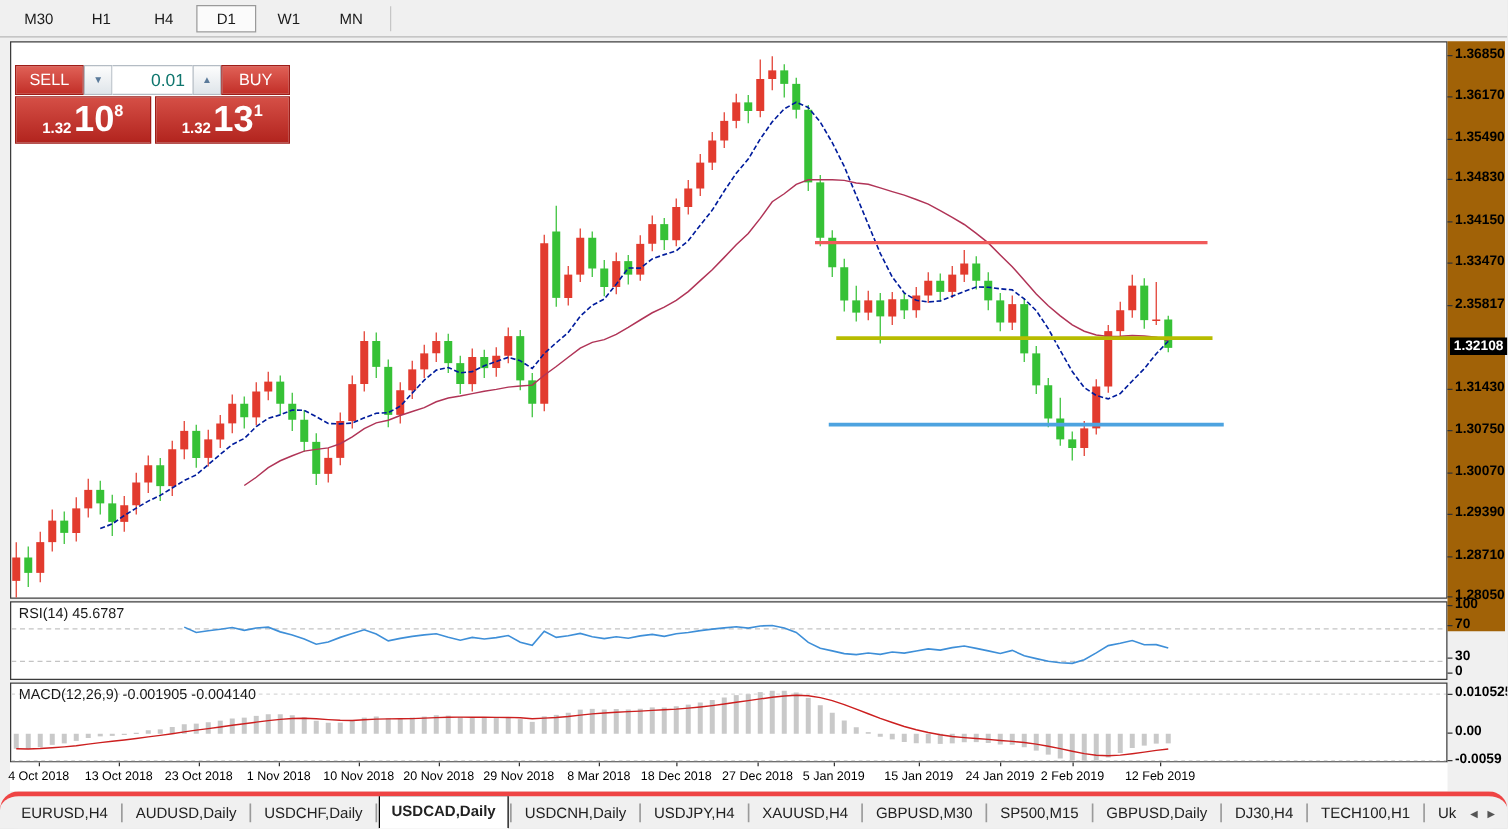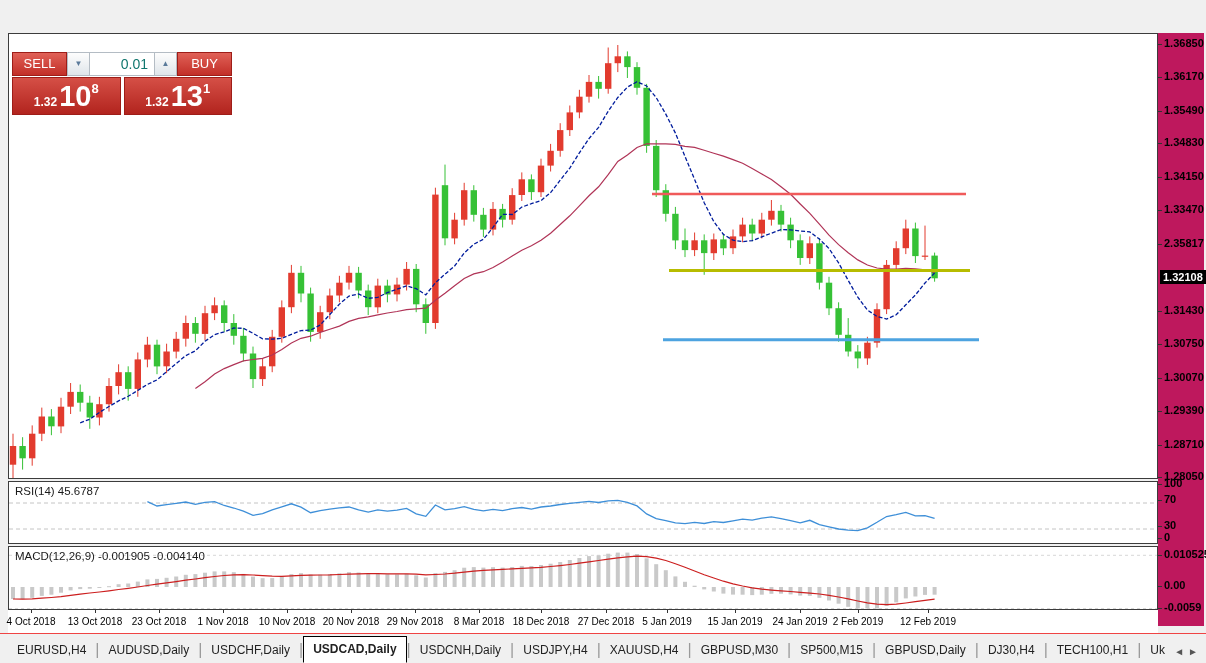--- a/index.html
+++ b/index.html
@@ -8,21 +8,21 @@
   #tfbar{position:absolute;left:0;top:0;width:1206px;height:30px;background:#f0f0f0;border-bottom:1px solid #b8b8b8;display:flex;align-items:center;padding-left:6px;box-sizing:border-box;}
   .tf-btn{min-width:34px;text-align:center;font-size:12px;color:#1a1a1a;padding:3px 6px;margin:0 1px;border:1px solid transparent;cursor:default;}
   .tf-btn.active{background:#fbfbfb;border:1px solid #9a9a9a;}
   .tf-sep{width:1px;height:20px;background:#c6c6c6;margin:0 6px;}
   
   .plot{position:absolute;left:8px;background:#ffffff;border:1px solid #3c3c3c;box-sizing:border-box;}
   #main-plot{top:33px;width:1150px;height:446px;}
   #rsi-plot{top:481px;width:1150px;height:63px;}
   #macd-plot{top:546px;width:1150px;height:64px;}
   #date-strip{position:absolute;left:8px;top:610px;width:1150px;height:23px;background:#fff;}
-  #axis-col{position:absolute;left:1158px;top:33px;width:46px;height:593px;background:#be185d;}
+  #axis-col{position:absolute;left:1158px;top:33px;width:46px;height:472px;background:#a16207;}
   .axis-label{position:absolute;left:6px;font-size:11px;font-weight:bold;color:#000;white-space:nowrap;}
   .axis-tick{position:absolute;left:0;width:4px;height:1px;background:#333;}
   .cur-tag{position:absolute;left:2px;background:#000;color:#fff;font-size:11px;font-weight:bold;padding:1px 3px;}
   .pane-label{position:absolute;left:6px;top:3px;font-size:11.5px;color:#1a1a1a;z-index:5;}
   #chart-title{position:absolute;left:14px;top:37px;font-size:11.5px;color:#111;z-index:6;}
   #chart-title .tri{font-size:8px;vertical-align:1px;color:#222;margin-right:5px;}
   .date-label{position:absolute;top:6px;font-size:10px;color:#000;transform:translateX(-50%);white-space:nowrap;text-align:center;}
   .date-tick{position:absolute;top:0;width:1px;height:3px;background:#333;}
   svg{display:block;}
   
@@ -32,31 +32,40 @@
   #sell-btn,#buy-btn{width:55px;}
   .spin{width:23px;background:linear-gradient(#fdfdfd,#dfe5ea);border:1px solid #b4bcc4;color:#5a7a9a;font-size:8px;text-align:center;line-height:22px;box-sizing:border-box;cursor:pointer;}
   #vol-input{width:64px;border:1px solid #b4bcc4;border-left:none;border-right:none;font-size:14px;color:#0f766e;text-align:right;padding:0 6px 0 0;box-sizing:border-box;font-family:"Liberation Sans",sans-serif;}
   #trade .row2{display:flex;margin-top:1px;}
   .price-btn{flex:1;height:36px;background:linear-gradient(#d54f46,#b2241e);border:1px solid #9e1d18;color:#fff;display:flex;justify-content:center;align-items:center;cursor:pointer;}
   .price-btn .base{font-size:12px;font-weight:bold;align-self:flex-end;margin:0 2px 5px 0;}
   .price-btn .big{font-size:29px;font-weight:bold;line-height:34px;}
   .price-btn .sup{font-size:13px;font-weight:bold;align-self:flex-start;margin-top:3px;}
   #price-btn-sell{margin-right:3px;}
   
-  #tabbar{position:absolute;left:0;bottom:0;width:1206px;height:30px;background:#f0f0f0;border-top:1px solid #ef4444;display:flex;align-items:flex-end;box-sizing:border-box;padding:0 56px 0 8px;overflow:hidden;}
+  #tabbar{position:absolute;left:0;bottom:0;width:1206px;height:30px;background:#f0f0f0;border-top:4px solid #ef4444;display:flex;align-items:flex-end;box-sizing:border-box;padding:0 56px 0 8px;overflow:hidden;border-radius:15px;}
   .tab{font-size:12px;color:#222;padding:0 9px;line-height:24px;margin-bottom:1px;white-space:nowrap;cursor:pointer;}
   .tab.active{background:#fff;border:1px solid #000;border-bottom:1px solid #fff;font-weight:bold;line-height:25px;margin-bottom:0;}
   .tab-sep{color:#9a9a9a;line-height:24px;margin-bottom:1px;}
   #tab-arrows{position:absolute;right:4px;bottom:6px;font-size:10px;color:#555;letter-spacing:4px;cursor:pointer;}
 </style>
 </head>
 <body>
 
 <div id="root">
 
+  <div id="tfbar">
+      <div class="tf-btn">M30</div>
+      <div class="tf-btn">H1</div>
+      <div class="tf-btn">H4</div>
+      <div class="tf-btn active">D1</div>
+      <div class="tf-btn">W1</div>
+      <div class="tf-btn">MN</div>
+      <div class="tf-sep"></div>
+    </div>
 
   <div class="plot" id="main-plot">
       <svg width="1148" height="444" viewBox="0 0 1148 444">
         <line x1="4" y1="399.7" x2="4" y2="446.5" stroke="#e23b2e" stroke-width="1"></line>
         <rect x="0.8" y="412.0" width="6.4" height="18.7" fill="#e23b2e"></rect>
         <line x1="13.6" y1="403.2" x2="13.6" y2="435.6" stroke="#36c136" stroke-width="1"></line>
         <rect x="10.4" y="412.0" width="6.4" height="12.3" fill="#36c136"></rect>
         <line x1="23.2" y1="391.4" x2="23.2" y2="431.7" stroke="#e23b2e" stroke-width="1"></line>
         <rect x="20.0" y="399.7" width="6.4" height="24.6" fill="#e23b2e"></rect>
         <line x1="32.8" y1="373.6" x2="32.8" y2="407.1" stroke="#e23b2e" stroke-width="1"></line>

